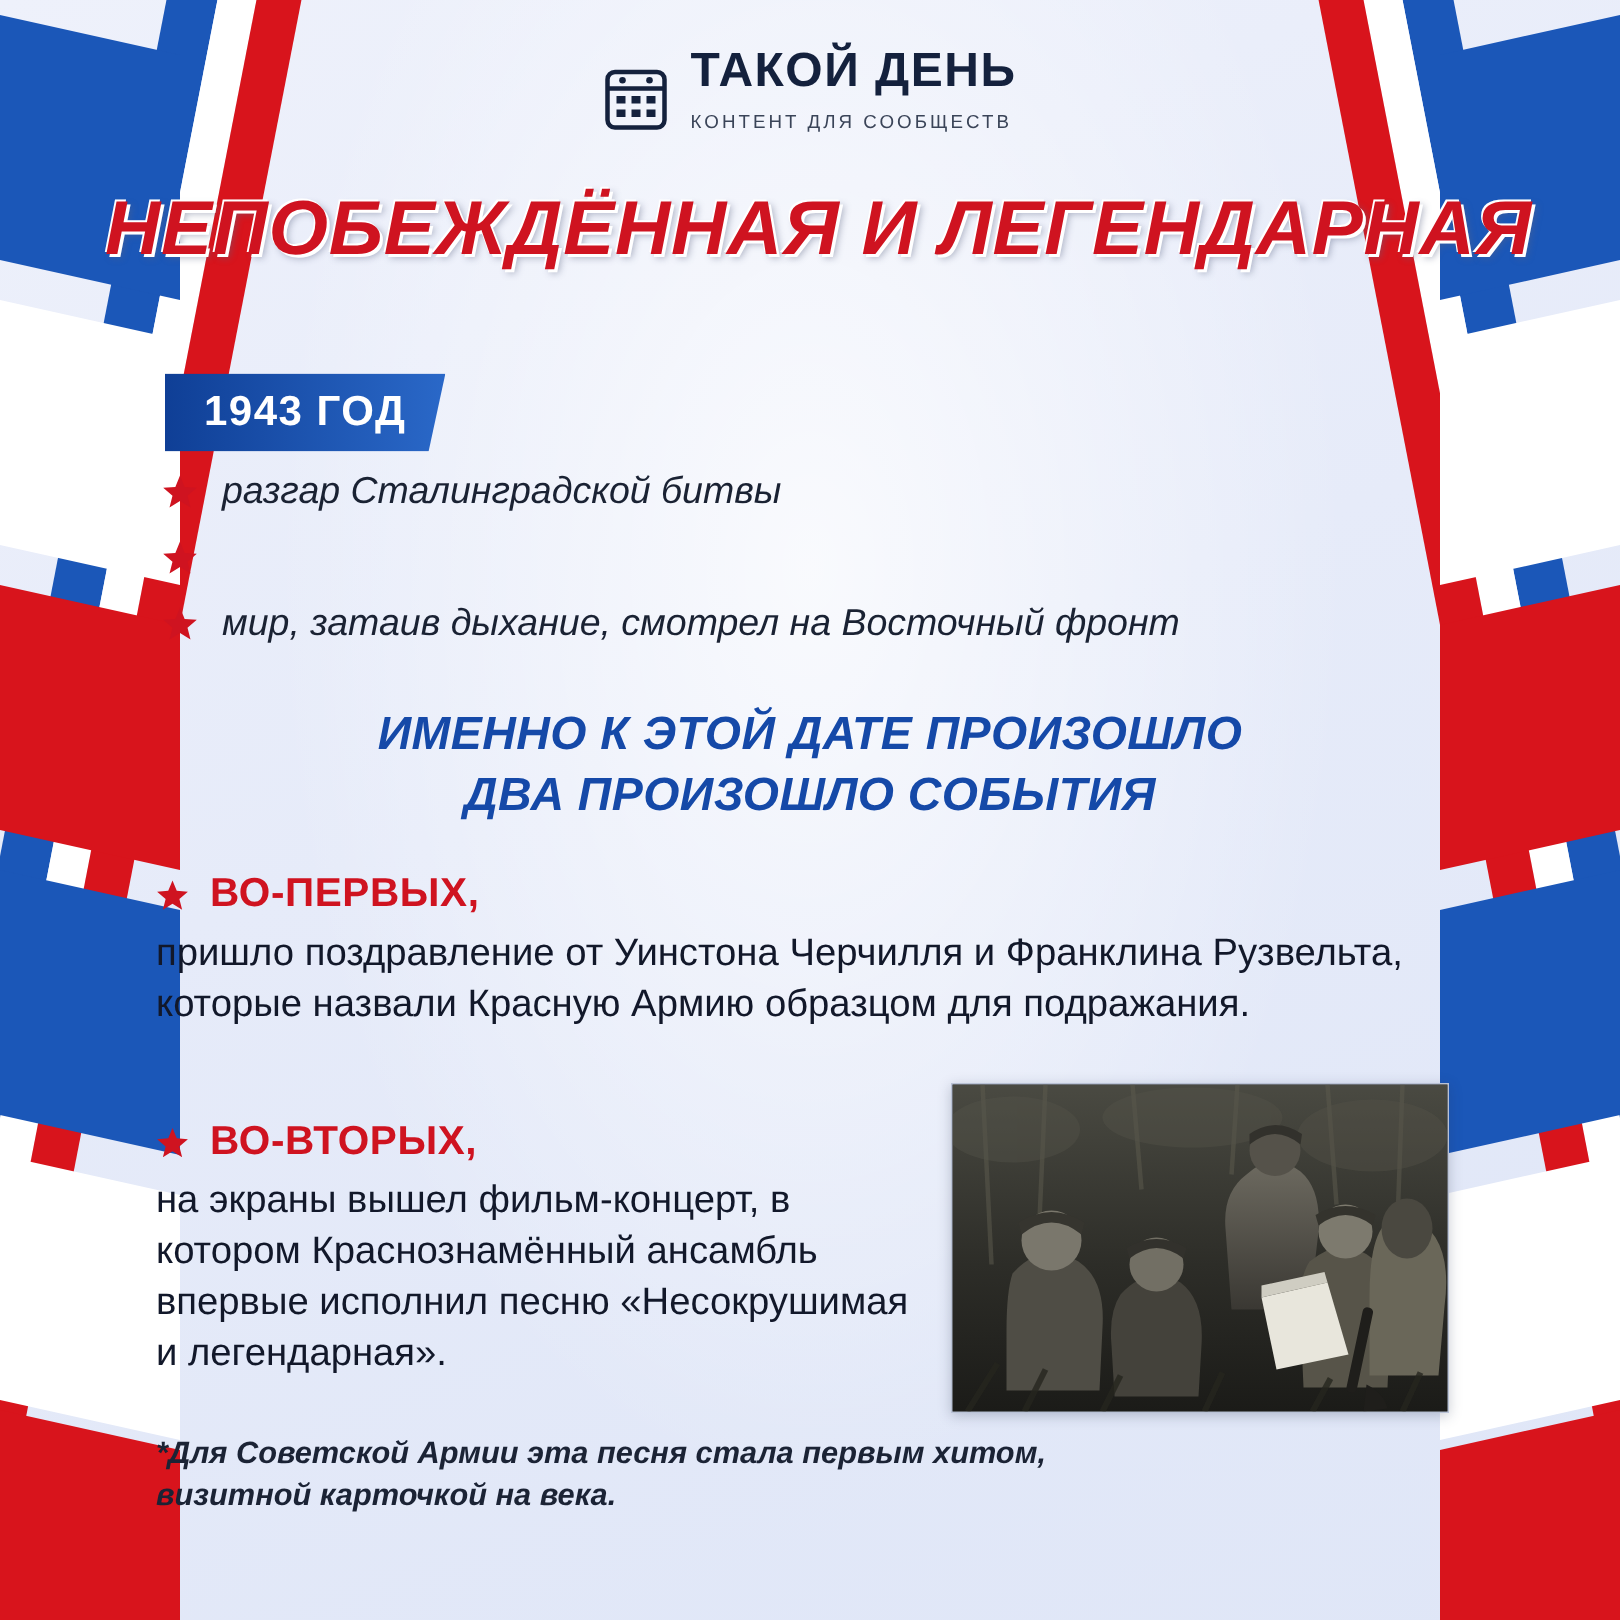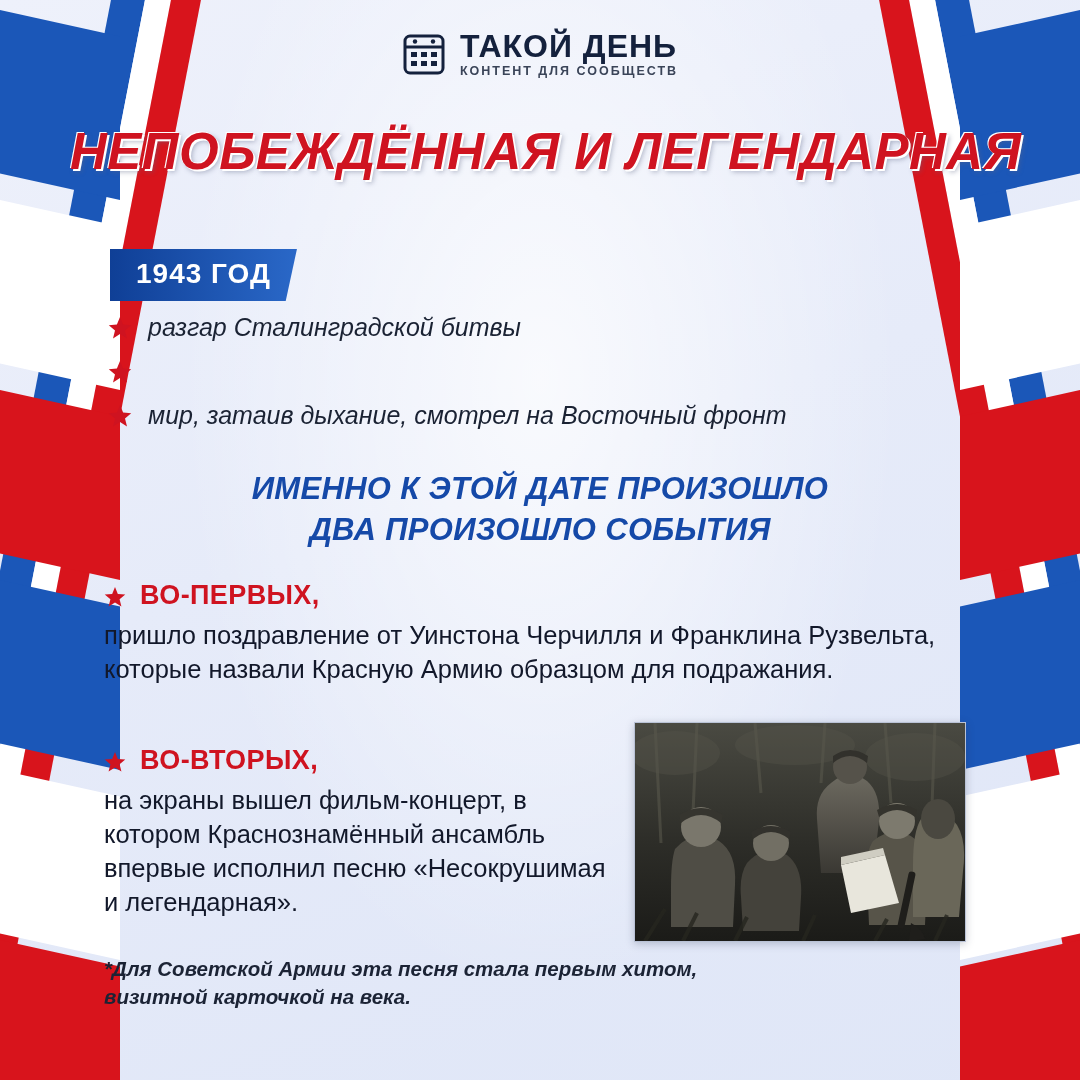--- a/index.html
+++ b/index.html
@@ -68,36 +68,36 @@
   }
 
   
   .logo-wrap {
     position: absolute;
     left: 0; right: 0; top: 30px;
     display: flex;
     justify-content: center;
     align-items: flex-start;
   }
-  .logo-inner { display: flex; align-items: flex-start; gap: 14px; }
+  .logo-inner { display: flex; align-items: flex-end; gap: 14px; }
   .logo-icon { width: 44px; height: 46px; }
   .logo-text { display: flex; flex-direction: column; align-items: flex-start; }
   .logo-title {
     font-size: 32px;
     font-weight: bold;
     letter-spacing: 1px;
     color: #14213d;
     line-height: 1;
   }
   .logo-sub {
-    margin-top: 2px;
+    margin-top: 12px;
     font-size: 12.5px;
     letter-spacing: 2.0px;
     color: #3a4458;
-    font-weight: bold;
+    font-weight: normal;
   }
 
   
   .main-title {
     position: absolute;
     top: 122px;
     left: 70px;
     right: 70px;
     text-align: center;
     font-size: 51px;

